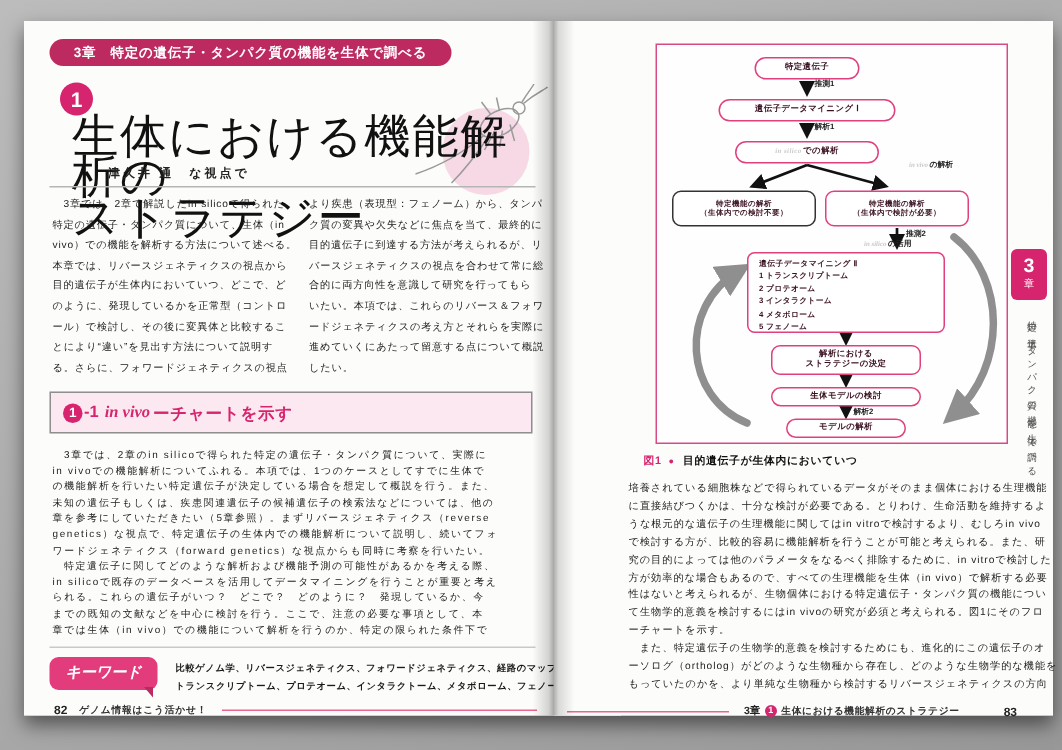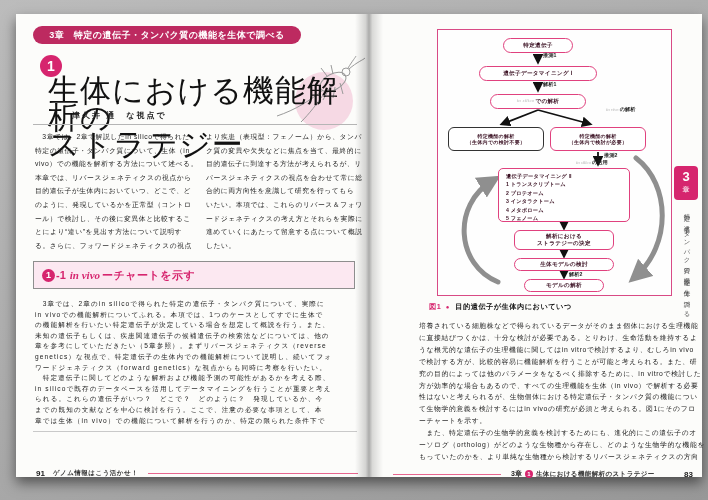--- a/index.html
+++ b/index.html
@@ -72,21 +72,21 @@
   .fig-caption{position:absolute;left:60px;top:288px;width:250px;font-size:7.2px;font-weight:bold;color:#111;letter-spacing:.5px;}
   .fig-label{color:#d6256e;margin-right:2px;}
   .fig-bullet{color:#d6256e;margin-right:3px;font-size:6px;}
   .body-right{position:absolute;left:50px;top:306px;width:272px;}
   .body-right .tline{font-size:6.8px;line-height:11.9px;letter-spacing:.65px;color:#1b1b1b;}
   .side-tab{position:absolute;right:3px;top:152px;width:25px;z-index:2;}
   .tab-chap{width:24px;height:34px;background:#d6256e;border-radius:4px;color:#fff;text-align:center;}
   .tab-chap .big{display:block;font-size:13px;font-weight:bold;line-height:16px;padding-top:3px;}
   .tab-chap .small{display:block;font-size:7px;line-height:9px;}
   .vtext{writing-mode:vertical-rl;margin:8px auto 0 auto;font-size:6.3px;color:#555;letter-spacing:1.6px;height:170px;}
-  .footer-right{position:absolute;left:24px;top:455px;width:300px;display:flex;align-items:center;}
+  .footer-right{position:absolute;left:9px;top:455px;width:300px;display:flex;align-items:center;}
   .fr-line{width:108px;height:1px;background:#e8668f;margin-right:10px;}
   .fr-chap{font-size:7px;font-weight:bold;color:#222;margin-right:3px;}
   .nc-tiny{width:8px;height:8px;line-height:8px;font-size:6px;margin-right:3px;}
   .fr-title{font-size:6.5px;font-weight:bold;color:#333;letter-spacing:.4px;}
   .fr-pg{margin-left:auto;font-size:8px;font-weight:bold;color:#222;}
 </style>
 </head>
 <body>
 
 <div class="canvas">
@@ -163,23 +163,30 @@
           <div class="tline">genetics）な視点で、特定遺伝子の生体内での機能解析について説明し、続いてフォ</div>
           <div class="tline">ワードジェネティクス（forward genetics）な視点からも同時に考察を行いたい。</div>
           <div class="tline">　特定遺伝子に関してどのような解析および機能予測の可能性があるかを考える際、</div>
           <div class="tline">in silicoで既存のデータベースを活用してデータマイニングを行うことが重要と考え</div>
           <div class="tline">られる。これらの遺伝子がいつ？　どこで？　どのように？　発現しているか、今</div>
           <div class="tline">までの既知の文献などを中心に検討を行う。ここで、注意の必要な事項として、本</div>
           <div class="tline">章では生体（in vivo）での機能について解析を行うのか、特定の限られた条件下で</div>
         </div>
 
       <div class="kw-rule"></div>
+      <div class="kw-row">
+        <div class="kw-badge">キーワード</div>
+        <div class="kw-text">
+          <div class="kline">比較ゲノム学、リバースジェネティクス、フォワードジェネティクス、経路のマップ化、</div>
+          <div class="kline">トランスクリプトーム、プロテオーム、インタラクトーム、メタボローム、フェノーム</div>
+        </div>
+      </div>
 
       <div class="footer-left">
-        <span class="fl-pg">91</span>
+        <span class="fl-pg">82</span>
         <span class="fl-txt">ゲノム情報はこう活かせ！</span>
         <span class="fl-line"></span>
       </div>
     </div>
 
     <div class="page page-right">
 
       <div class="flow-panel">
         <svg class="fp-svg" width="233" height="265" viewBox="0 0 233 265">
           <defs>

